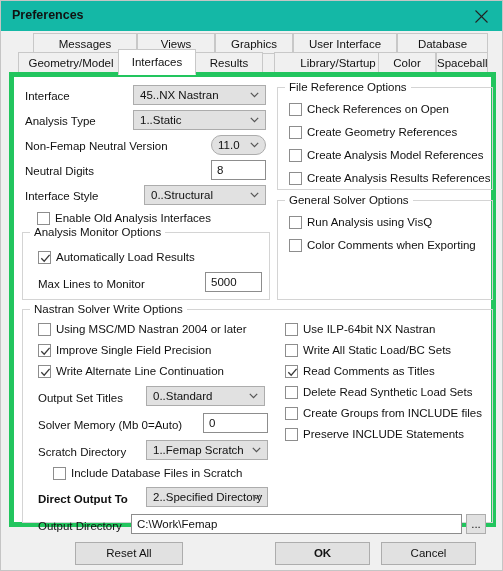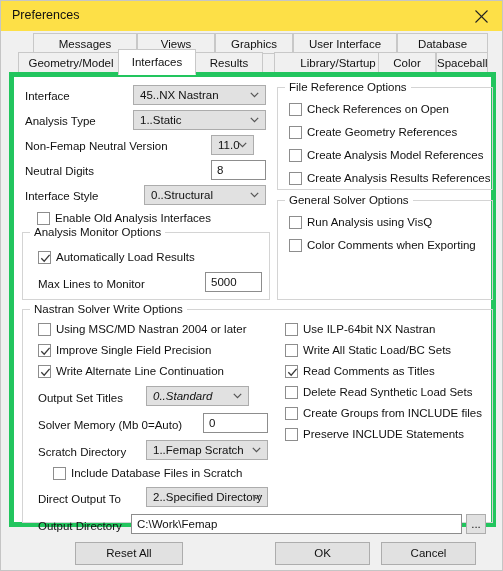--- a/index.html
+++ b/index.html
@@ -23,22 +23,23 @@
     border: 1px solid #c5c5c5;
     overflow: hidden;
   }
 
   
   .titlebar {
     position: absolute;
     left: 0; top: 0;
     width: 503px;
     height: 30px;
-    background: #fde047;
-    box-sizing: border-box;
+    background: #14b8a6;
+    box-sizing: border-box;
+    font-weight: bold;
   }
   .title-text {
     position: absolute;
     left: 11px;
     top: 7px;
     font-size: 12.5px;
     color: #111111;
     white-space: nowrap;
   }
   .close-btn {
@@ -266,21 +267,21 @@
     <div class="combo" style="left:119px;top:33px;width:133px;">
       <span class="cv">1..Static</span>
       <span class="arrow">
           <svg width="9" height="6" viewBox="0 0 9 6">
             <path d="M0.8 0.8 L4.5 4.6 L8.2 0.8" fill="none" stroke="#555" stroke-width="1.2"></path>
           </svg>
         </span>
     </div>
 
     <div class="lbl" style="left:11px;top:62px;">Non-Femap Neutral Version</div>
-    <div class="combo" style="left:197px;top:58px;width:43px;">
+    <div class="combo" style="left:197px;top:58px;width:55px;border-radius:10px;">
       <span class="cv">11.0</span>
       <span class="arrow">
           <svg width="9" height="6" viewBox="0 0 9 6">
             <path d="M0.8 0.8 L4.5 4.6 L8.2 0.8" fill="none" stroke="#555" stroke-width="1.2"></path>
           </svg>
         </span>
     </div>
 
     <div class="lbl" style="left:11px;top:87px;">Neutral Digits</div>
     <div class="textbox" style="left:197px;top:83px;width:55px;">
@@ -372,21 +373,21 @@
       <div class="cbrow" style="left:15px;top:54px;">
         <span class="cbbox">
           <svg width="11" height="11" viewBox="0 0 11 11">
               <path d="M1.3 5.2 L4.2 8.2 L9.6 1.8" fill="none" stroke="#3a3a3a" stroke-width="1.3"></path>
             </svg>
         </span>
         <span class="cblabel">Write Alternate Line Continuation</span>
       </div>
 
       <div class="lbl" style="left:15px;top:81px;">Output Set Titles</div>
-      <div class="combo" style="left:123px;top:76px;width:103px;font-style:italic;">
+      <div class="combo" style="left:123px;top:76px;width:119px;">
         <span class="cv">0..Standard</span>
         <span class="arrow">
             <svg width="9" height="6" viewBox="0 0 9 6">
               <path d="M0.8 0.8 L4.5 4.6 L8.2 0.8" fill="none" stroke="#555" stroke-width="1.2"></path>
             </svg>
           </span>
       </div>
 
       <div class="lbl" style="left:15px;top:108px;">Solver Memory (Mb 0=Auto)</div>
       <div class="textbox" style="left:180px;top:103px;width:65px;">
@@ -401,21 +402,21 @@
               <path d="M0.8 0.8 L4.5 4.6 L8.2 0.8" fill="none" stroke="#555" stroke-width="1.2"></path>
             </svg>
           </span>
       </div>
 
       <div class="cbrow" style="left:30px;top:156px;">
         <span class="cbbox"></span>
         <span class="cblabel">Include Database Files in Scratch</span>
       </div>
 
-      <div class="lbl" style="left:15px;top:182px;">Direct Output To</div>
+      <div class="lbl" style="left:15px;top:182px;font-weight:bold;">Direct Output To</div>
       <div class="combo" style="left:123px;top:177px;width:122px;">
         <span class="cv">2..Specified Directory</span>
         <span class="arrow">
             <svg width="9" height="6" viewBox="0 0 9 6">
               <path d="M0.8 0.8 L4.5 4.6 L8.2 0.8" fill="none" stroke="#555" stroke-width="1.2"></path>
             </svg>
           </span>
       </div>
 
       <div class="lbl" style="left:15px;top:209px;">Output Directory</div>
@@ -454,20 +455,20 @@
         <span class="cbbox"></span>
         <span class="cblabel">Preserve INCLUDE Statements</span>
       </div>
     </div>
 
   </div>
 
   <div class="btn" style="left:74px;top:541px;width:108px;">
     <span>Reset All</span>
   </div>
-  <div class="btn" style="left:274px;top:541px;width:95px;">
+  <div class="btn" style="left:274px;top:541px;width:95px;font-weight:bold;">
     <span>OK</span>
   </div>
   <div class="btn" style="left:380px;top:541px;width:95px;">
     <span>Cancel</span>
   </div>
 
 </div>
 
 </body></html>

